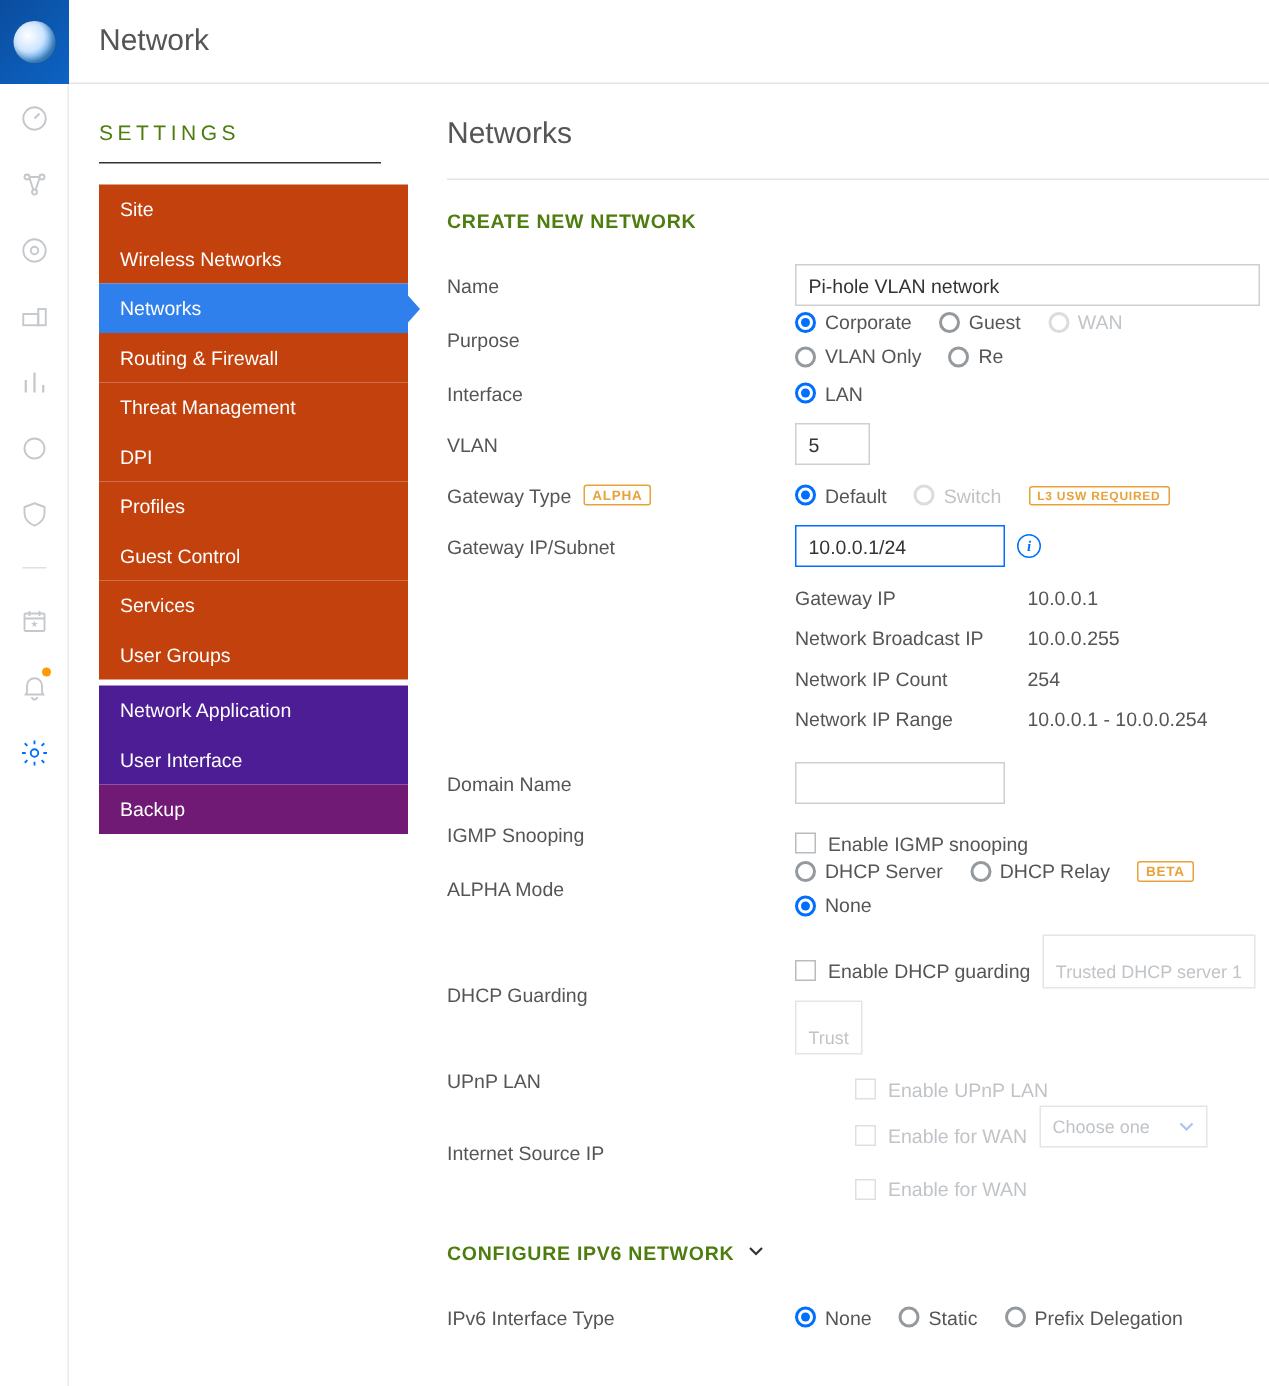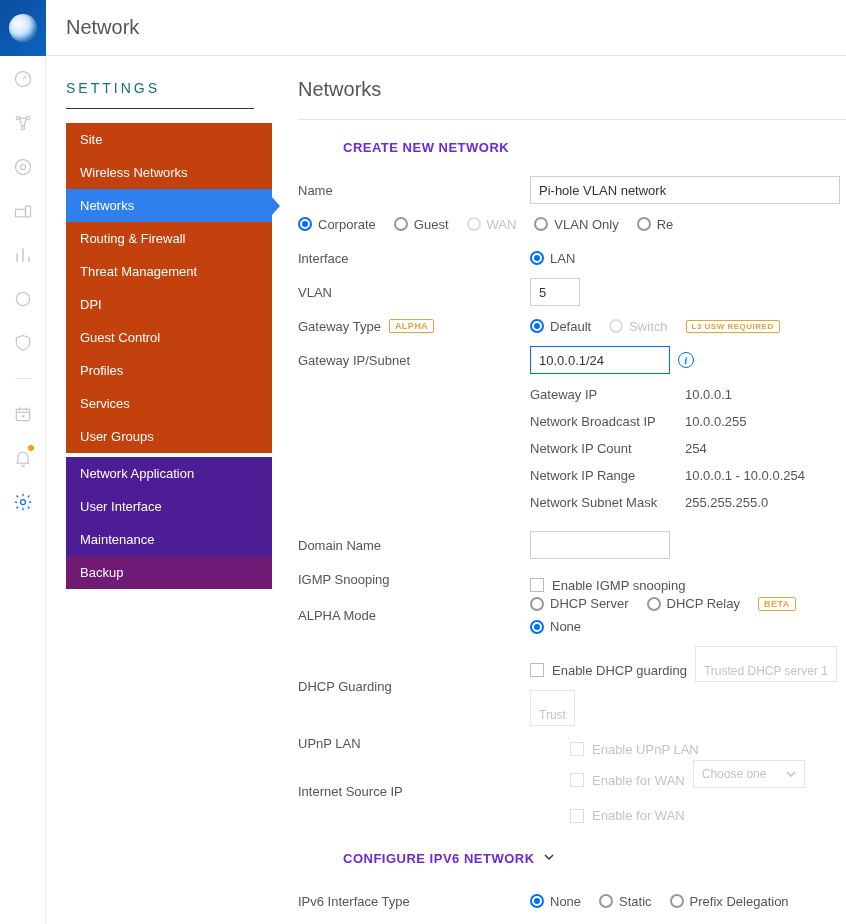--- a/index.html
+++ b/index.html
@@ -17,34 +17,34 @@
 .icon-rail .ic svg { width: 20px; height: 20px; }
 .icon-rail .ic.active { color: #006fff; }
 .icon-rail .sep { width: 16px; height: 1px; background: #e0e0e0; margin: 2px 0; }
 .dot-badge { position: absolute; width: 6px; height: 6px; background: #ff9a00; border-radius: 50%; transform: translate(8px, -10px); }
 
 
 .main { position: absolute; left: 46px; top: 56px; right: 0; bottom: 0; display: flex; }
 
 
 .settings-col { width: 226px; padding: 24px 0 0 20px; }
-.settings-heading { font-size: 14px; letter-spacing: 3px; color: #0f766e; font-weight: 400; border-bottom: 1px solid #333; padding-bottom: 12px; margin-right: 18px; }
+.settings-heading { font-size: 14px; letter-spacing: 3px; color: #4d7c0f; font-weight: 400; border-bottom: 1px solid #333; padding-bottom: 12px; margin-right: 18px; }
 .settings-nav { margin-top: 14px; }
 .snav-item { display: block; padding: 9px 14px; color: #fff; font-size: 13px; cursor: pointer; position: relative; }
 .snav-item.l1 { background: #c2410c; }
 .snav-item.l2 { background: #4c1d95; }
 .snav-item.l3 { background: #701a75; }
 .snav-item.sel { background: #2f80ed; }
 .snav-item.sel::after { content: ""; position: absolute; right: -8px; top: 50%; transform: translateY(-50%); border-top: 9px solid transparent; border-bottom: 9px solid transparent; border-left: 8px solid #2f80ed; }
 .snav-gap { height: 4px; }
 
 
 .content { flex: 1; padding: 22px 0 0 26px; overflow: hidden; }
 .content-title { font-size: 20px; color: #555; font-weight: 300; border-bottom: 1px solid #e5e5e5; padding-bottom: 18px; margin-bottom: 20px; }
-.section-header { font-size: 13px; font-weight: 700; letter-spacing: 0.5px; color: #6d28d9; margin-bottom: 18px; margin-left: 45px; }
+.section-header { font-size: 13px; font-weight: 700; letter-spacing: 0.5px; color: #4d7c0f; margin-bottom: 18px; }
 .section-header.collapsible { display: flex; align-items: center; gap: 8px; cursor: pointer; margin-top: 28px; }
 
 .form-row { display: flex; align-items: center; min-height: 34px; font-size: 13px; color: #555; }
 .form-row .lbl { width: 232px; flex-shrink: 0; display: flex; align-items: center; gap: 8px; }
 .form-row .ctrl { display: flex; align-items: center; gap: 8px; flex-wrap: wrap; }
 
 .info-row { display: flex; align-items: center; font-size: 13px; color: #555; padding: 6px 0; }
 .info-row .ilbl { width: 155px; flex-shrink: 0; }
 .info-row .ival { color: #555; }
 .info-block { margin-left: 232px; margin-top: 4px; margin-bottom: 8px; }
@@ -158,44 +158,44 @@
 
   <div class="settings-col">
     <div class="settings-heading">SETTINGS</div>
     <div class="settings-nav">
       <div class="snav-item l1">Site</div>
       <div class="snav-item l1">Wireless Networks</div>
       <div class="snav-item sel">Networks</div>
       <div class="snav-item l1">Routing &amp; Firewall</div>
       <div class="snav-item l1">Threat Management</div>
       <div class="snav-item l1">DPI</div>
+      <div class="snav-item l1">Profiles</div>
       <div class="snav-item l1">Guest Control</div>
-      <div class="snav-item l1">Profiles</div>
       <div class="snav-item l1">Services</div>
       <div class="snav-item l1">User Groups</div>
       <div class="snav-gap"></div>
       <div class="snav-item l2">Network Application</div>
       <div class="snav-item l2">User Interface</div>
-      <div class="snav-item l2">Maintenance</div>
       <div class="snav-item l3">Backup</div>
     </div>
   </div>
 
   <div class="content">
     <div class="content-title">Networks</div>
     <div class="section-header">CREATE NEW NETWORK</div>
 
     <div class="form-row">
       <div class="lbl">Name</div>
       <div class="ctrl">
           <input type="text" class="wide" value="Pi-hole VLAN network" style="">
         </div>
     </div>
 
     <div class="form-row">
+      <div class="lbl">Purpose</div>
       <div class="ctrl">
         <span class="radio checked">
             <span class="r"></span>
             <span>Corporate</span>
           </span>
         <span class="radio">
             <span class="r"></span>
             <span>Guest</span>
           </span>
         <span class="radio disabled">
@@ -265,24 +265,20 @@
           <div class="ilbl">Network Broadcast IP</div>
           <div class="ival">10.0.0.255</div>
         </div>
       <div class="info-row">
           <div class="ilbl">Network IP Count</div>
           <div class="ival">254</div>
         </div>
       <div class="info-row">
           <div class="ilbl">Network IP Range</div>
           <div class="ival">10.0.0.1 - 10.0.0.254</div>
-        </div>
-      <div class="info-row">
-          <div class="ilbl">Network Subnet Mask</div>
-          <div class="ival">255.255.255.0</div>
         </div>
     </div>
 
     <div class="form-row" style="margin-top:12px">
       <div class="lbl">Domain Name</div>
       <div class="ctrl">
           <input type="text" class="mid" value="" style="">
         </div>
     </div>
 

